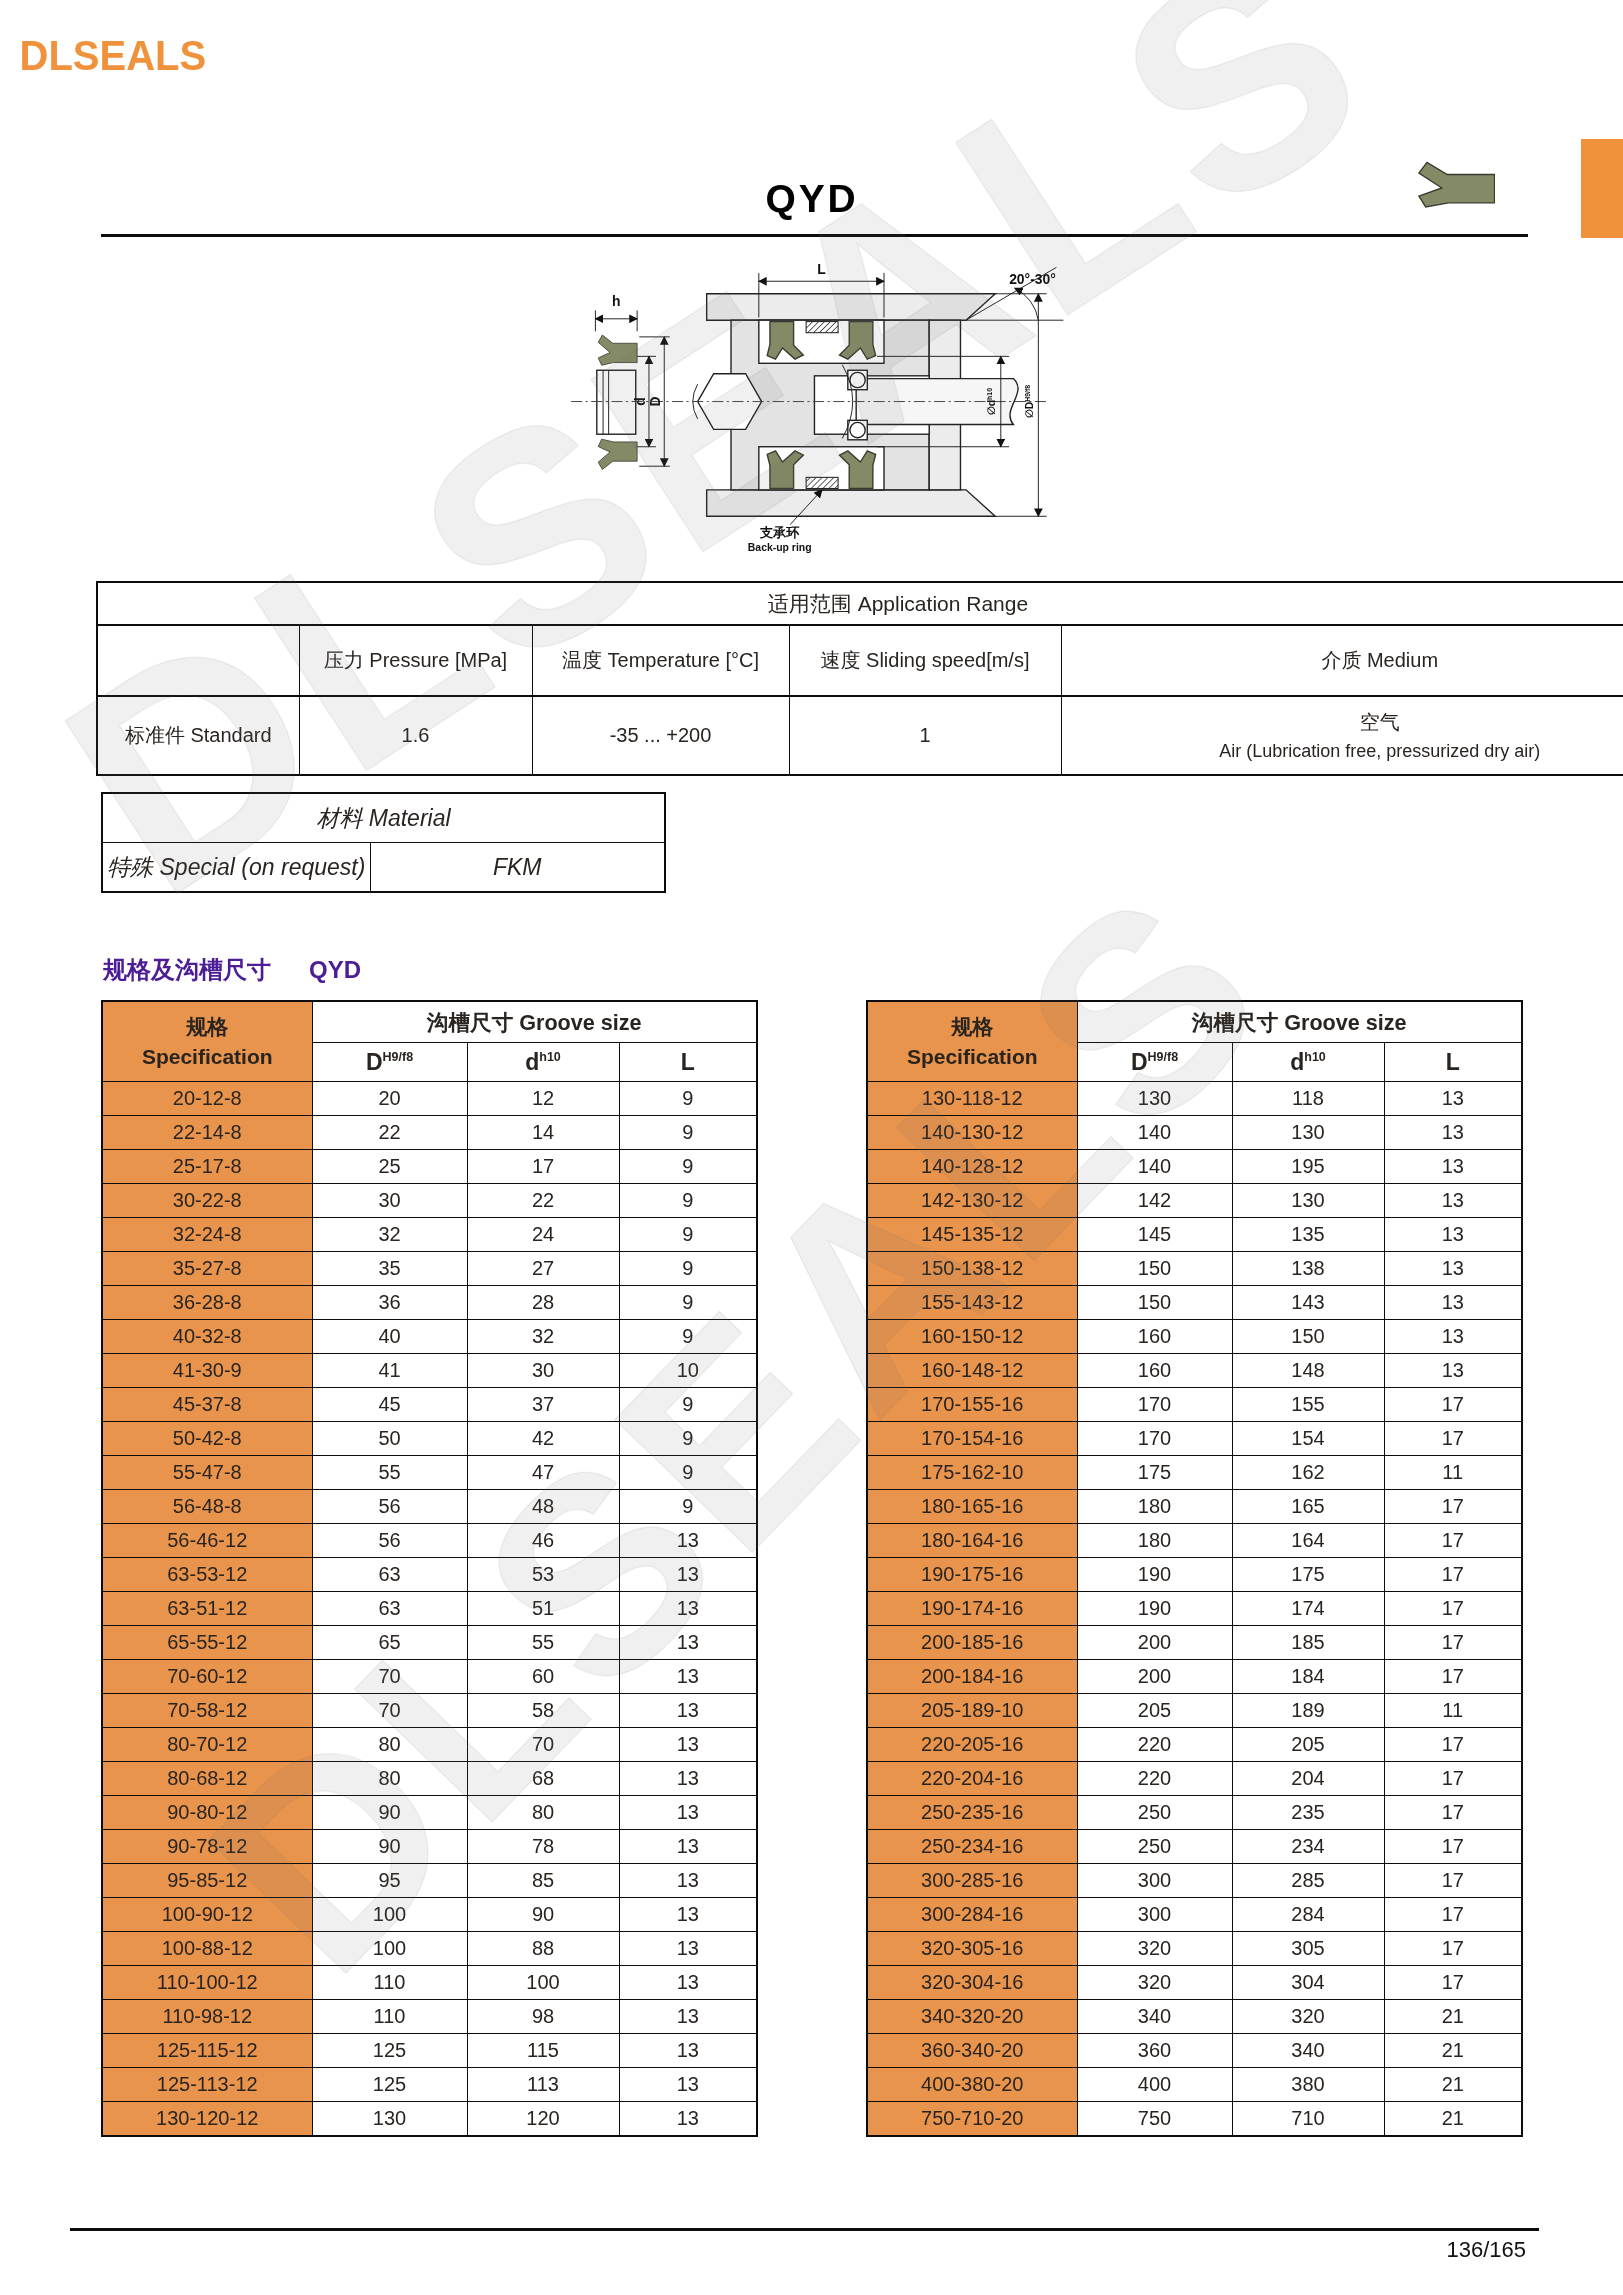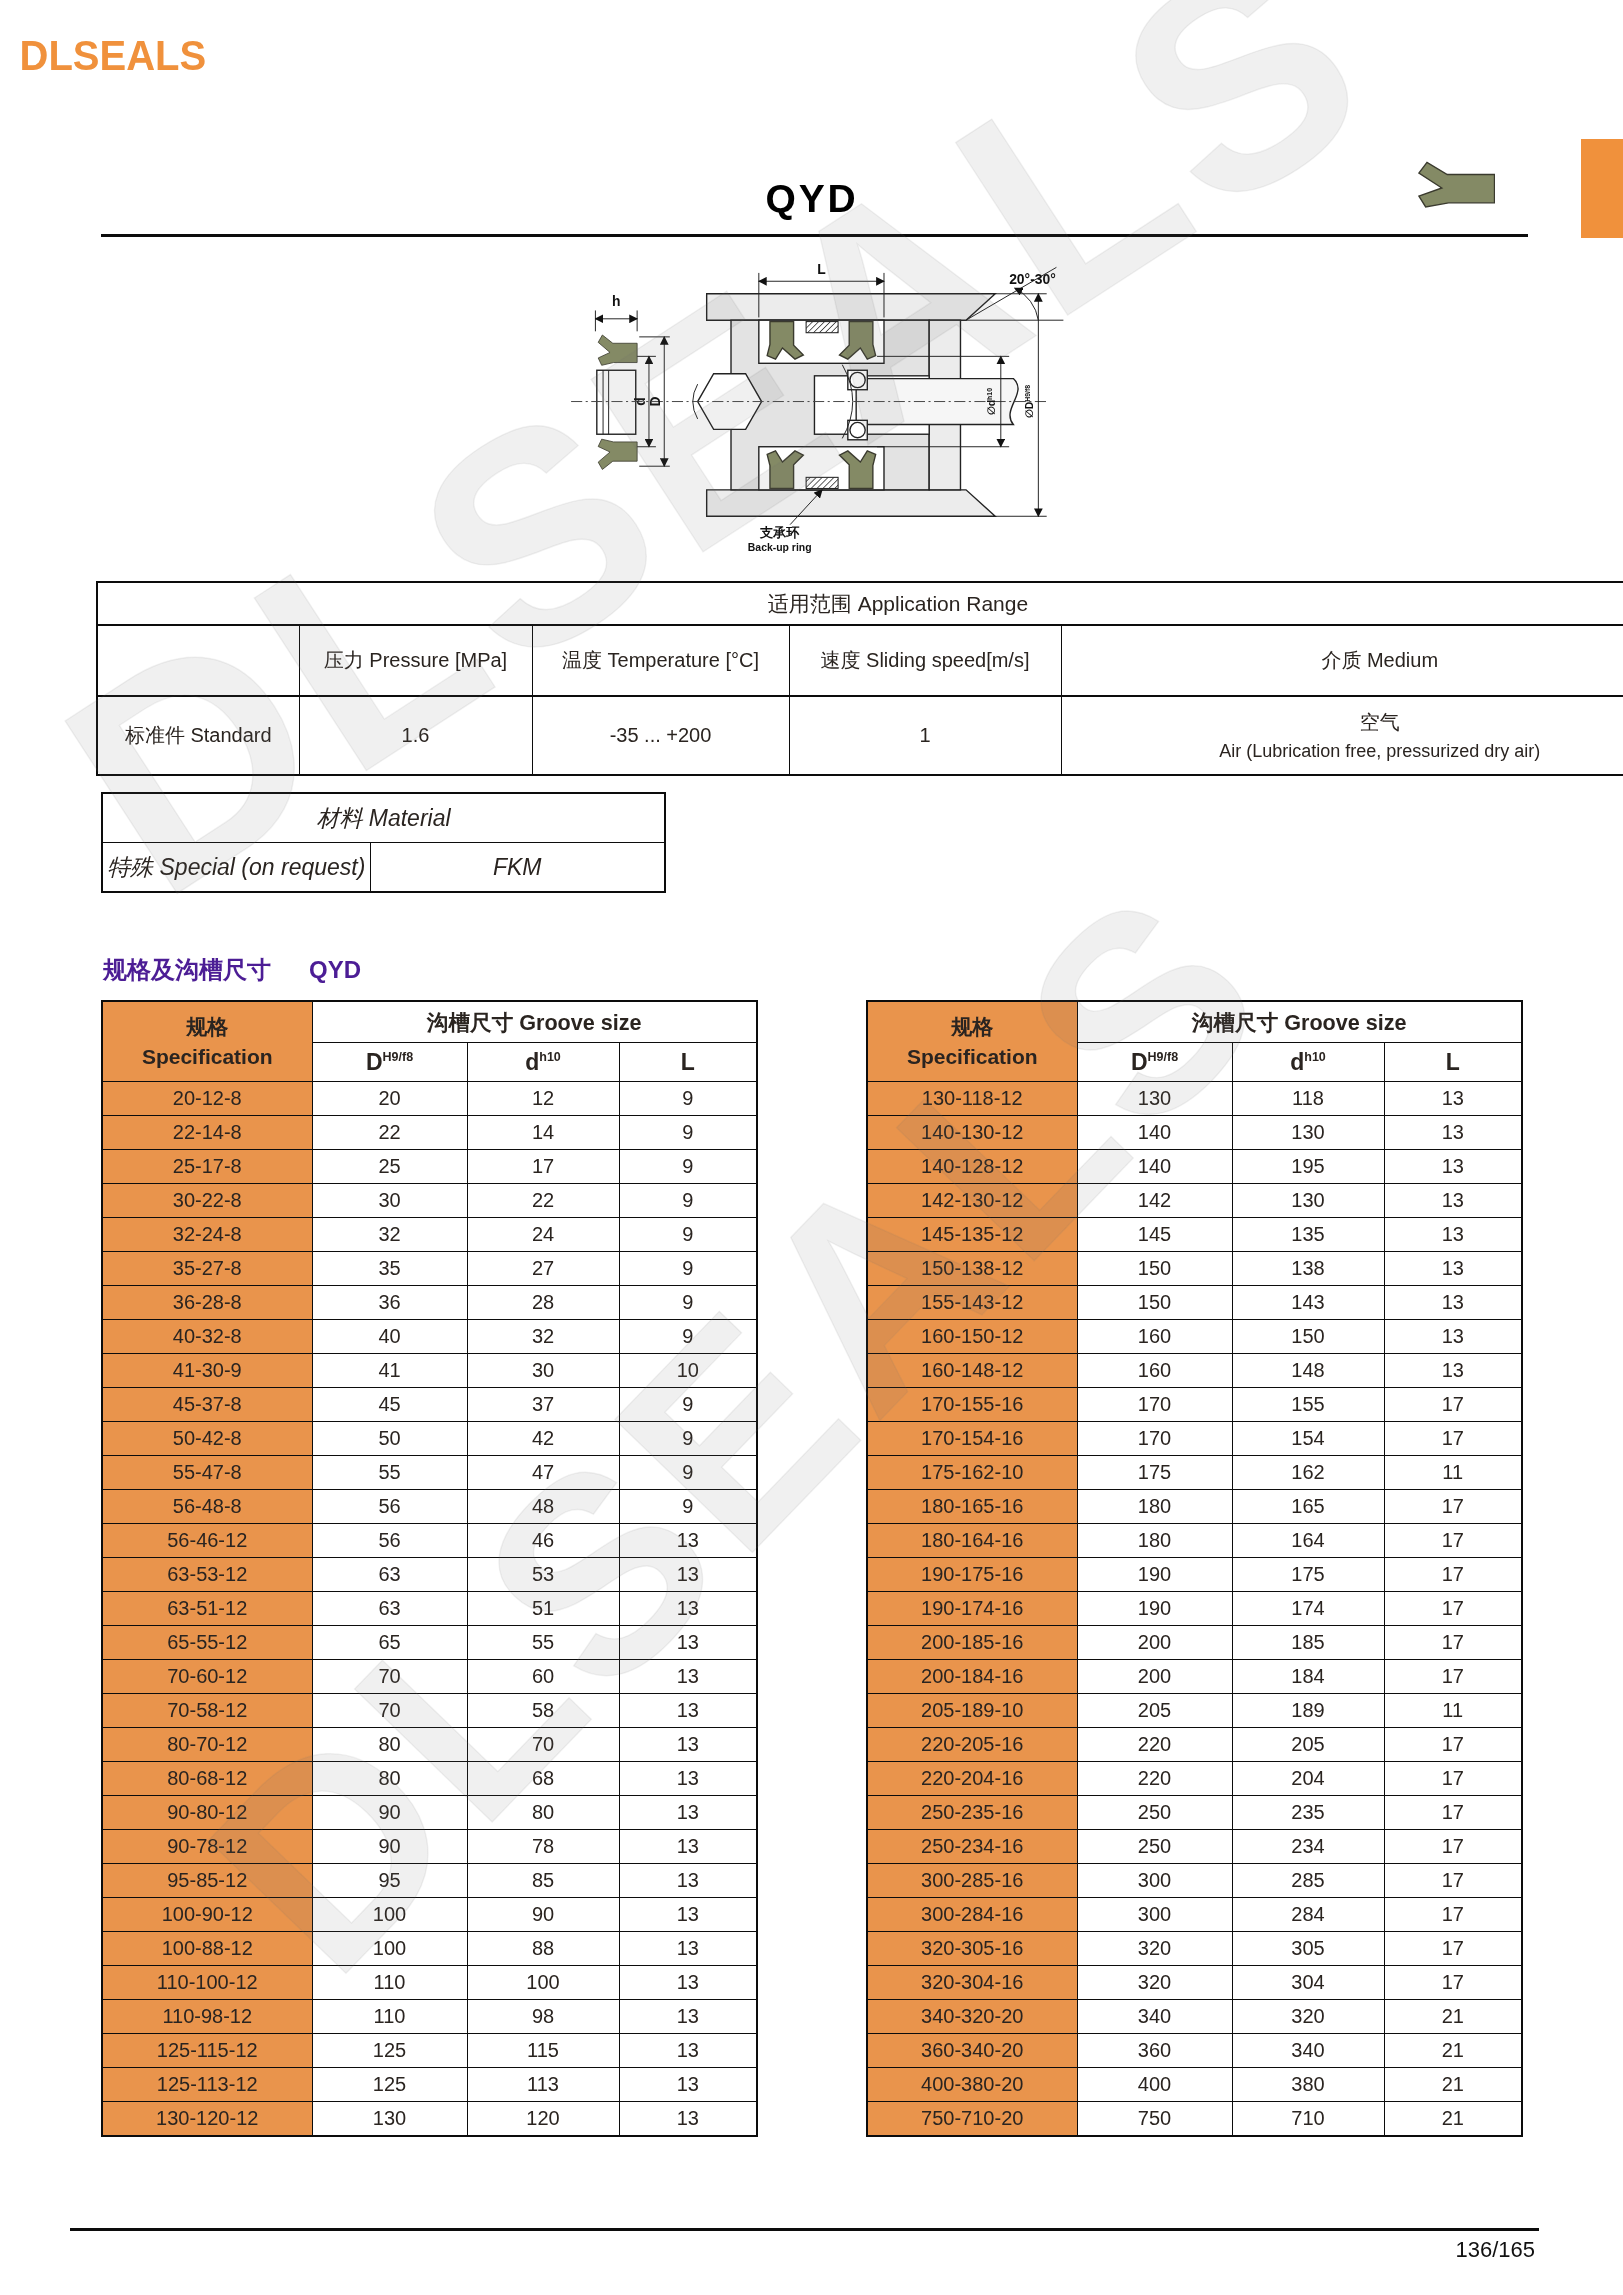--- a/index.html
+++ b/index.html
@@ -76,21 +76,21 @@
   table.spec{width:100%;border:2.1px solid var(--line);}
   table.spec th{font-weight:700;}
   table.spec .spec-h{background:var(--cell-orange);font-size:21px;line-height:1.4;}
   table.spec .groove-h{height:38px;font-size:21.6px;}
   table.spec .sub{height:36px;font-size:23px;}
   table.spec .sub sup{font-size:12.5px;font-weight:700;vertical-align:super;letter-spacing:0;}
   table.spec td{height:31px;font-size:20px;}
   table.spec td.spec{background:var(--cell-orange);}
   
   .footer-rule{position:absolute;left:70px;top:2228px;width:1469px;height:2.8px;background:var(--line);z-index:2;}
-  .page-number{position:absolute;right:89px;top:2237px;font-size:22px;color:#111;z-index:2;}
+  .page-number{position:absolute;right:98px;top:2237px;font-size:22px;color:#111;z-index:2;}
 </style>
 </head>
 <body>
 
 <svg width="0" height="0" style="position:absolute">
   <defs>
     <marker id="arr" viewBox="0 0 10 10" refX="9" refY="5" markerWidth="9" markerHeight="9" orient="auto-start-reverse">
       <path d="M0,0 L10,5 L0,10 z" fill="#111"></path>
     </marker>
     <pattern id="hatch" width="6" height="6" patternUnits="userSpaceOnUse" patternTransform="rotate(45)">

